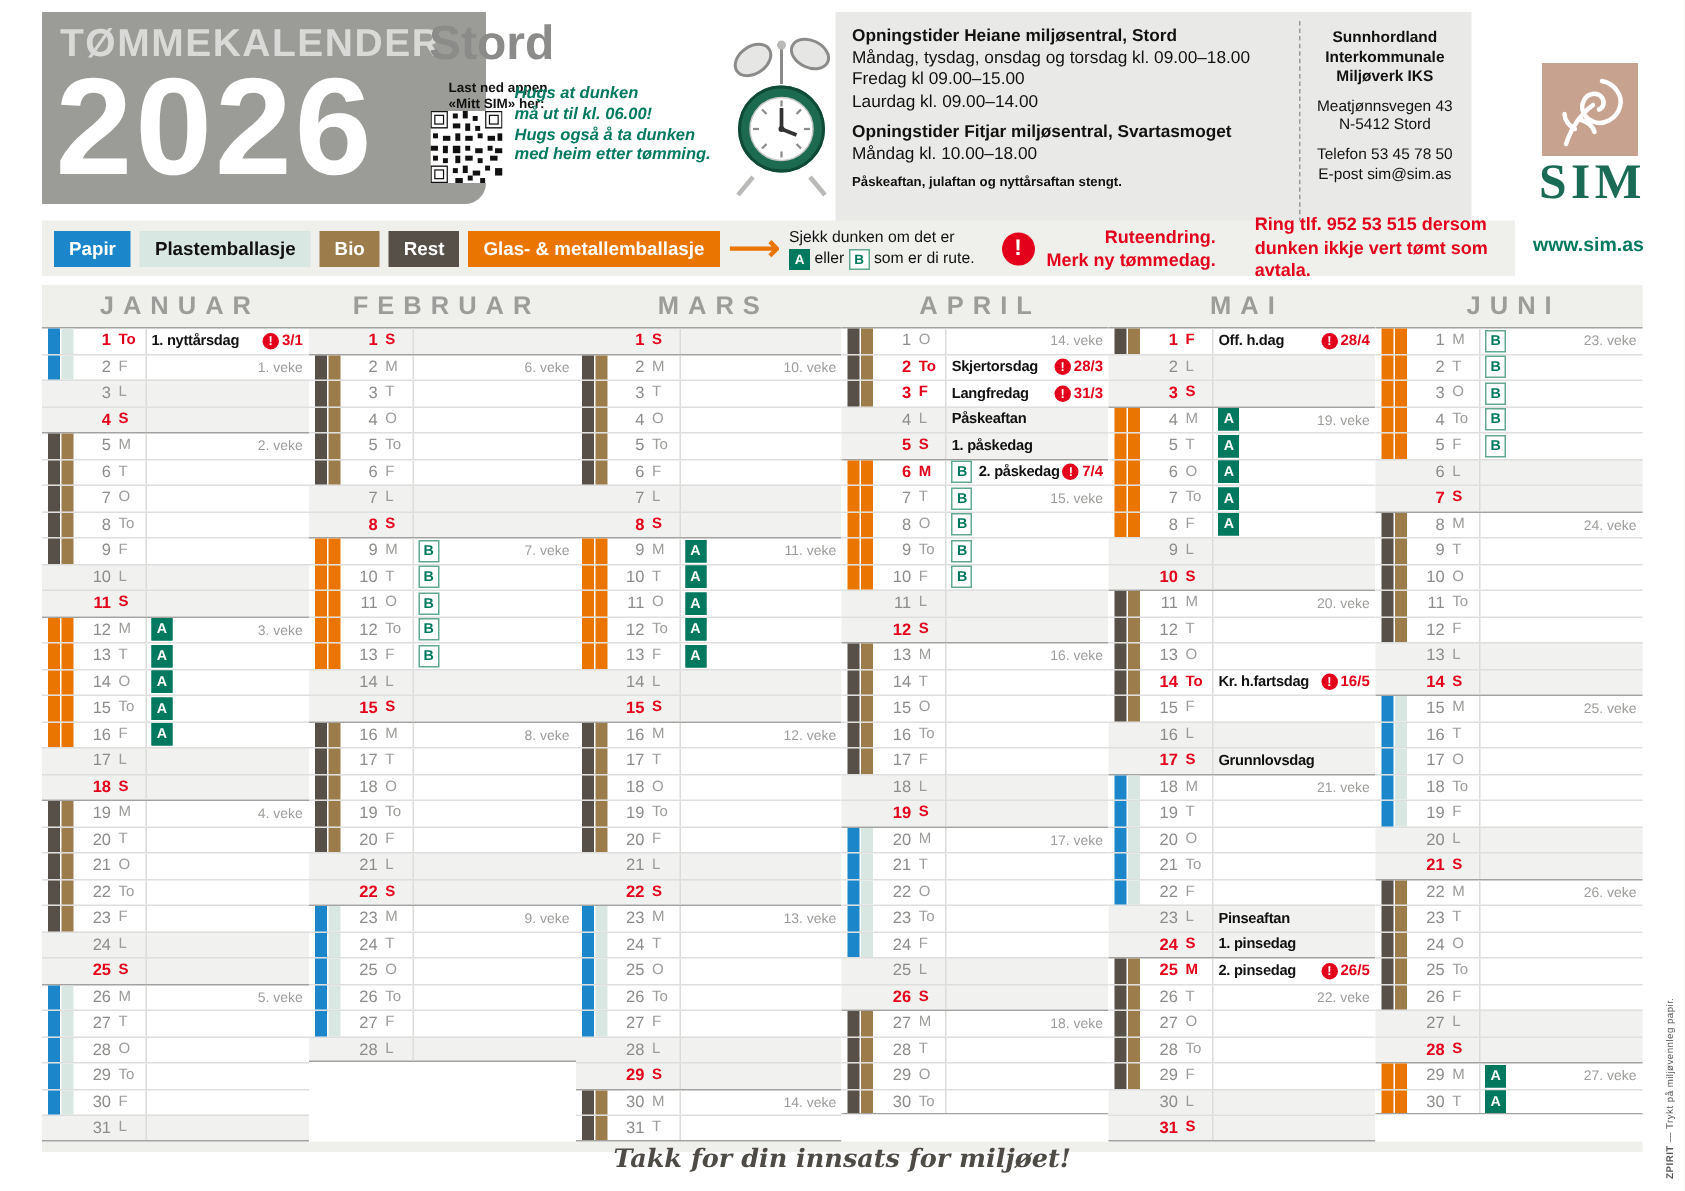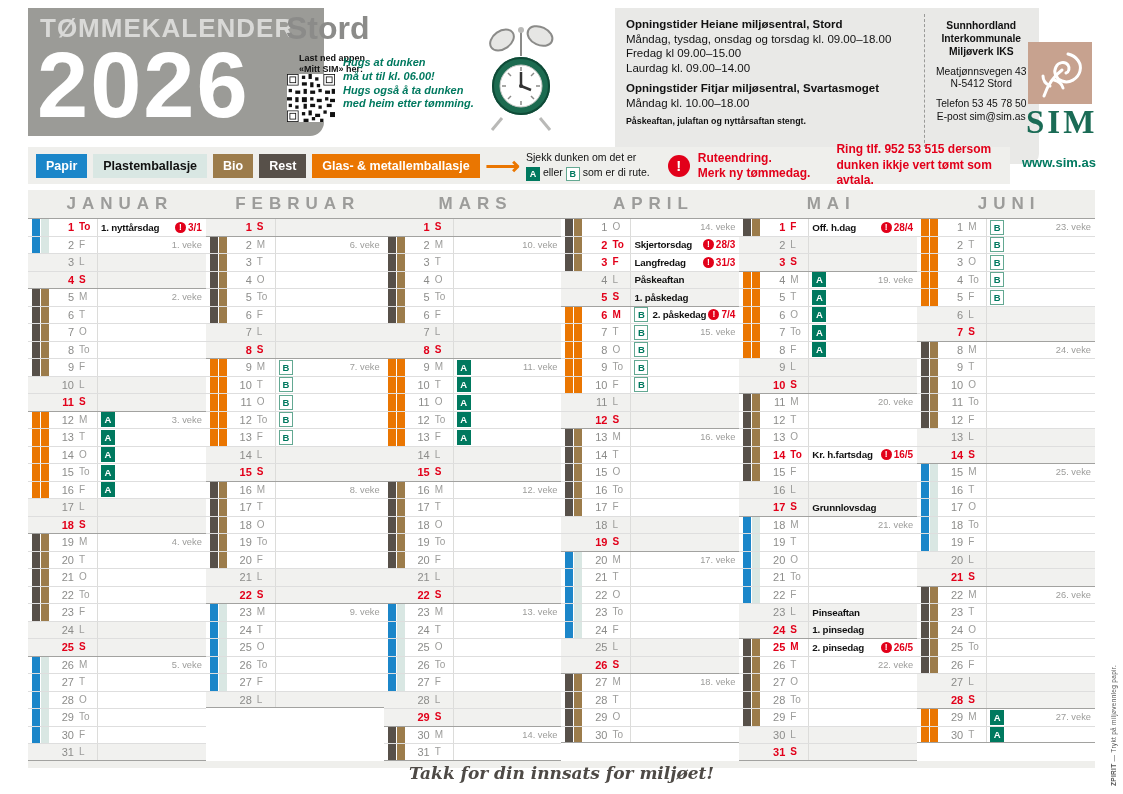--- a/index.html
+++ b/index.html
@@ -12,21 +12,21 @@
              border-radius:0 0 14px 0;padding:6px 0 0 12px;box-sizing:border-box;}
   .title-word{color:#d9d9d7;font-size:26px;font-weight:700;letter-spacing:1px;line-height:1.1;}
   .title-year{color:#fff;font-size:92px;font-weight:700;letter-spacing:2px;line-height:.93;margin-left:-3px;}
   .stord{left:286px;top:10px;font-size:32px;font-weight:700;color:#8b8b89;}
   .app-note{left:299px;top:53px;font-size:9px;font-weight:700;line-height:1.2;color:#111;}
   .qr{left:287px;top:74px;width:48px;height:48px;}
   .reminder{left:343px;top:56px;width:140px;font-size:11px;font-weight:700;font-style:italic;
             color:#00795f;line-height:1.25;}
   .clock{left:478px;top:22px;width:86px;height:112px;}
 
-  .info-panel{left:615px;top:8px;width:424px;height:156px;background:#e9e9e7;
+  .info-panel{left:557px;top:8px;width:424px;height:156px;background:#e9e9e7;
               border-radius:0 0 10px 0;box-sizing:border-box;}
   .hours{position:absolute;left:11px;top:9px;width:290px;font-size:11.5px;line-height:1.28;color:#111;}
   .hours .b{font-weight:700;}
   .hours .note{font-size:8.8px;font-weight:700;margin-top:6px;}
   .divider{position:absolute;left:309px;top:6px;bottom:6px;border-left:1px dashed #9a9a98;}
   .company{position:absolute;left:321px;top:12px;font-size:10.3px;line-height:1.25;color:#111;}
   .company .b{font-weight:700;}
   .company .grp{margin-bottom:7px;text-align:center;}
 
   .sim-logo-box{left:1028px;top:42px;width:64px;height:62px;background:#c7a28f;}
@@ -39,21 +39,21 @@
           display:flex;align-items:center;padding-left:8px;box-sizing:border-box;}
   .chip{font-weight:700;font-size:12.5px;padding:5px 10px;margin-right:6px;white-space:nowrap;}
   .arrow{font-size:24px;line-height:20px;color:#ea7601;font-weight:700;margin:0 6px 0 0;}
   .check{font-size:10.5px;line-height:1.35;color:#111;white-space:nowrap;}
   .mini-badge{display:inline-block;width:12px;height:12px;line-height:12px;text-align:center;
               font-size:9px;font-weight:700;vertical-align:-1px;}
   .mb-a{background:#00795f;color:#fff;border:1px solid #00795f;}
   .mb-b{background:#fff;color:#00795f;border:1px solid #63a892;}
   .big-exc{width:22px;height:22px;border-radius:50%;background:#e2001a;color:#fff;text-align:center;
            line-height:22px;font-weight:800;font-size:15px;margin:0 8px 0 18px;flex:none;}
-  .change{font-size:12px;font-weight:700;color:#e2001a;line-height:1.25;white-space:nowrap;}
+  .change{font-size:12px;font-weight:700;color:#e2001a;line-height:1.25;white-space:nowrap;text-align:right;}
   .phone{font-size:12px;font-weight:700;color:#e2001a;line-height:1.3;margin-left:26px;width:218px;}
 
   
   .calendar{left:28px;top:190px;width:1067px;background:#efefec;padding-bottom:7px;}
   .titles{display:grid;grid-template-columns:repeat(6,1fr);background:#efefec;}
   .month-title{text-align:center;font-weight:700;font-size:17px;letter-spacing:6px;
                color:#9c9c9a;line-height:28px;padding-left:6px;}
   .cols{display:grid;grid-template-columns:repeat(6,1fr);}
   .month-col{background:#fff;}
   .day-row{display:flex;height:17.5px;box-sizing:border-box;border-top:1px solid #dedede;

